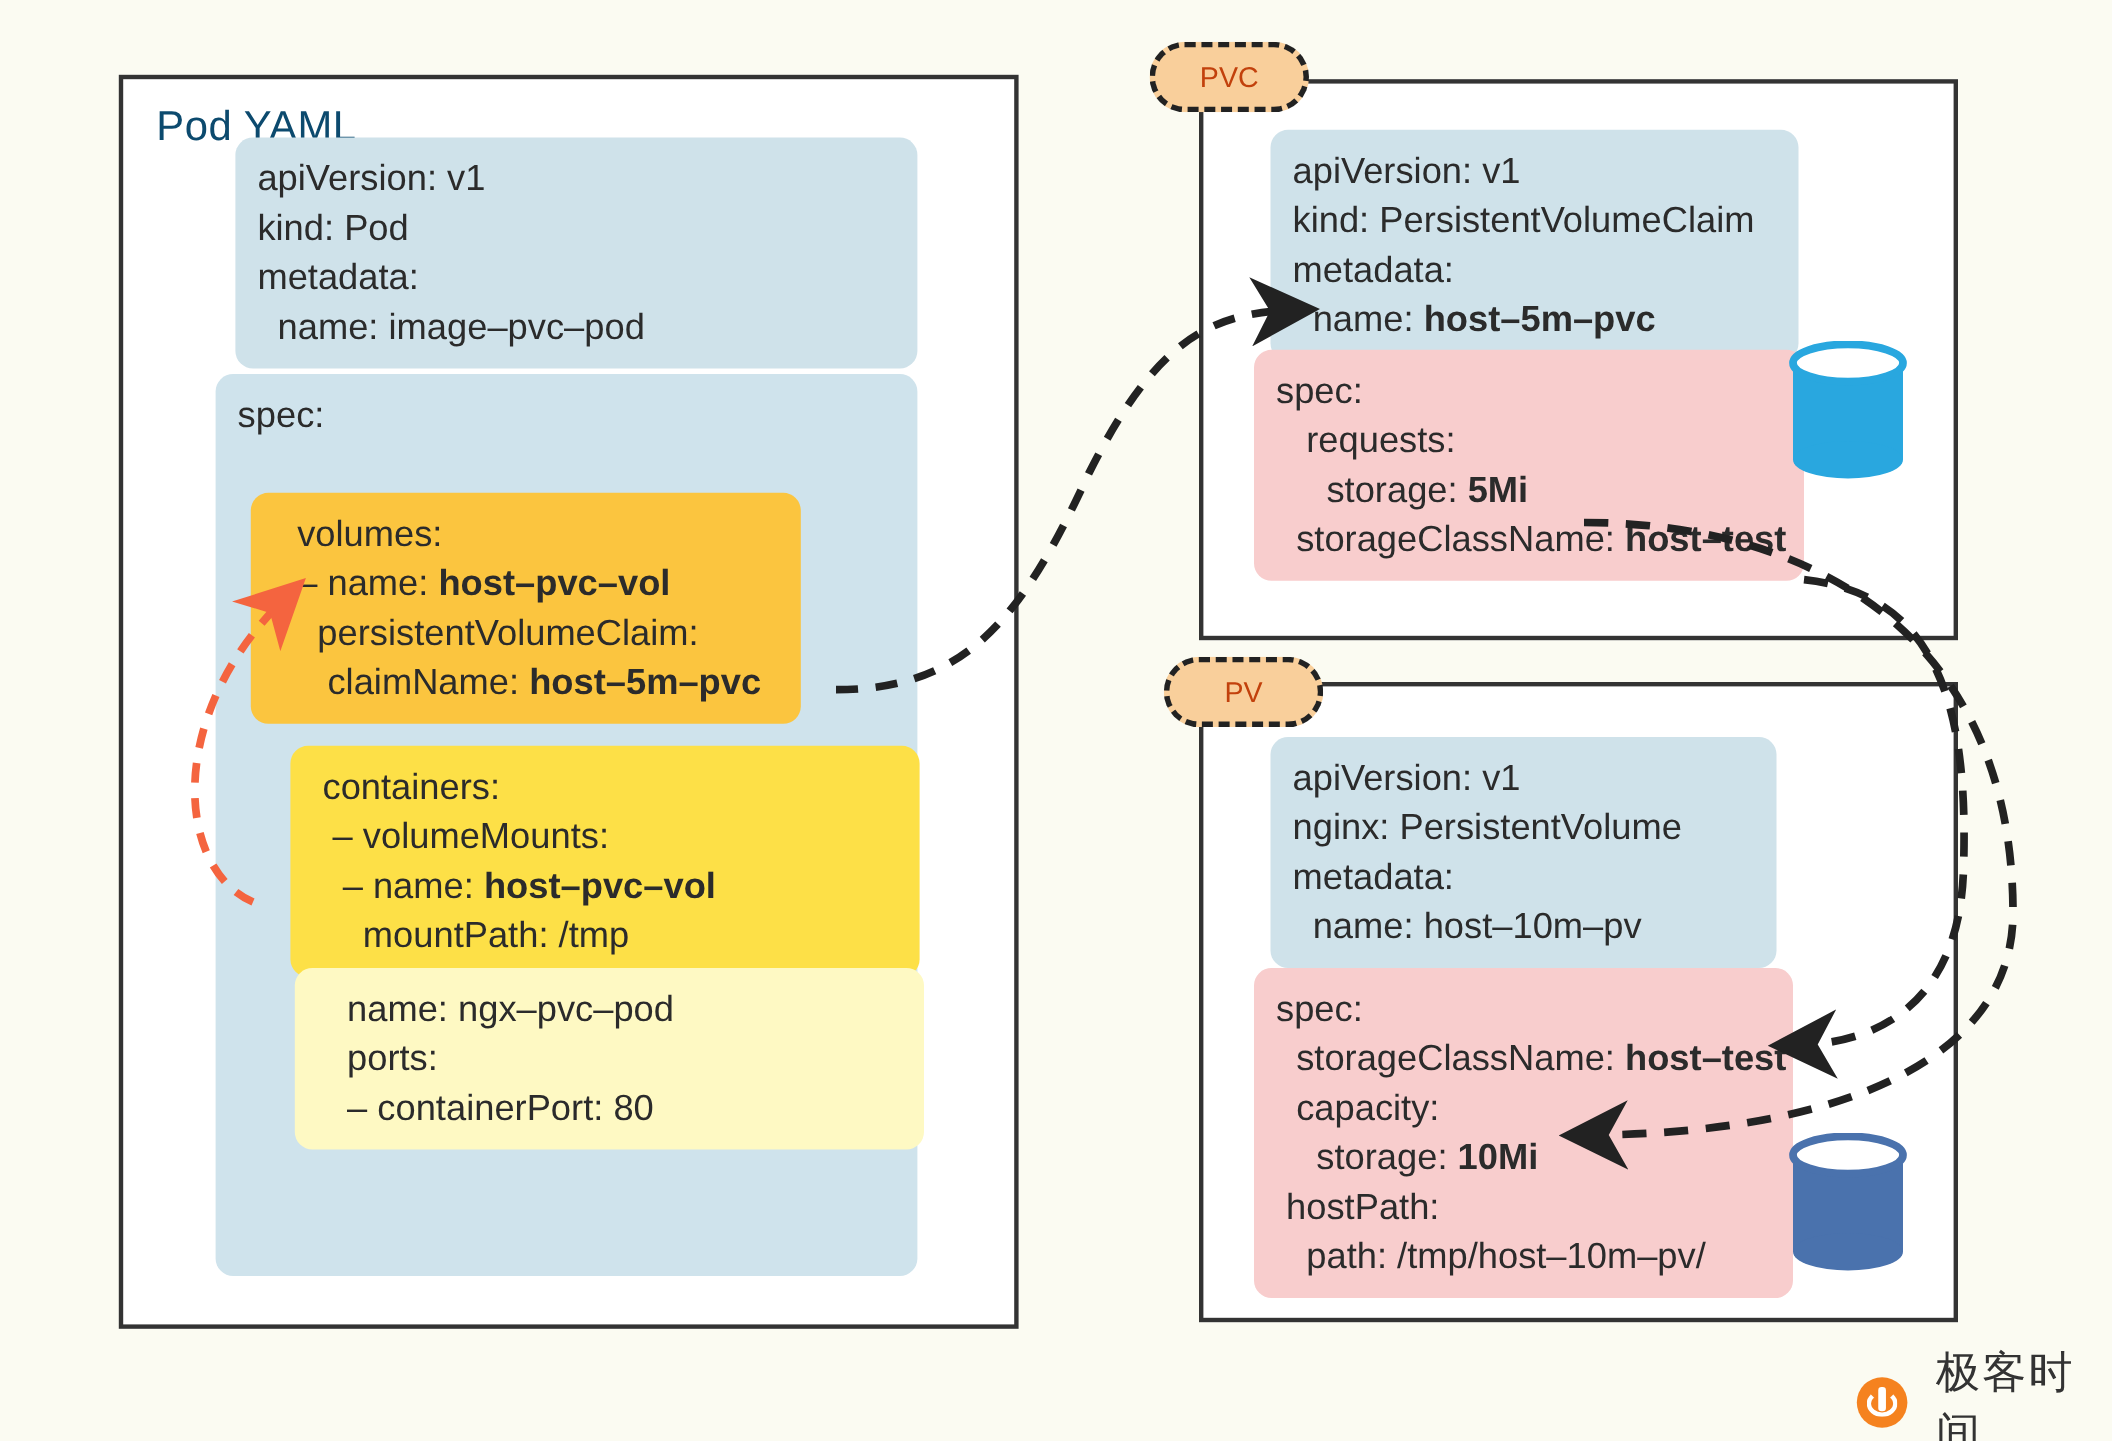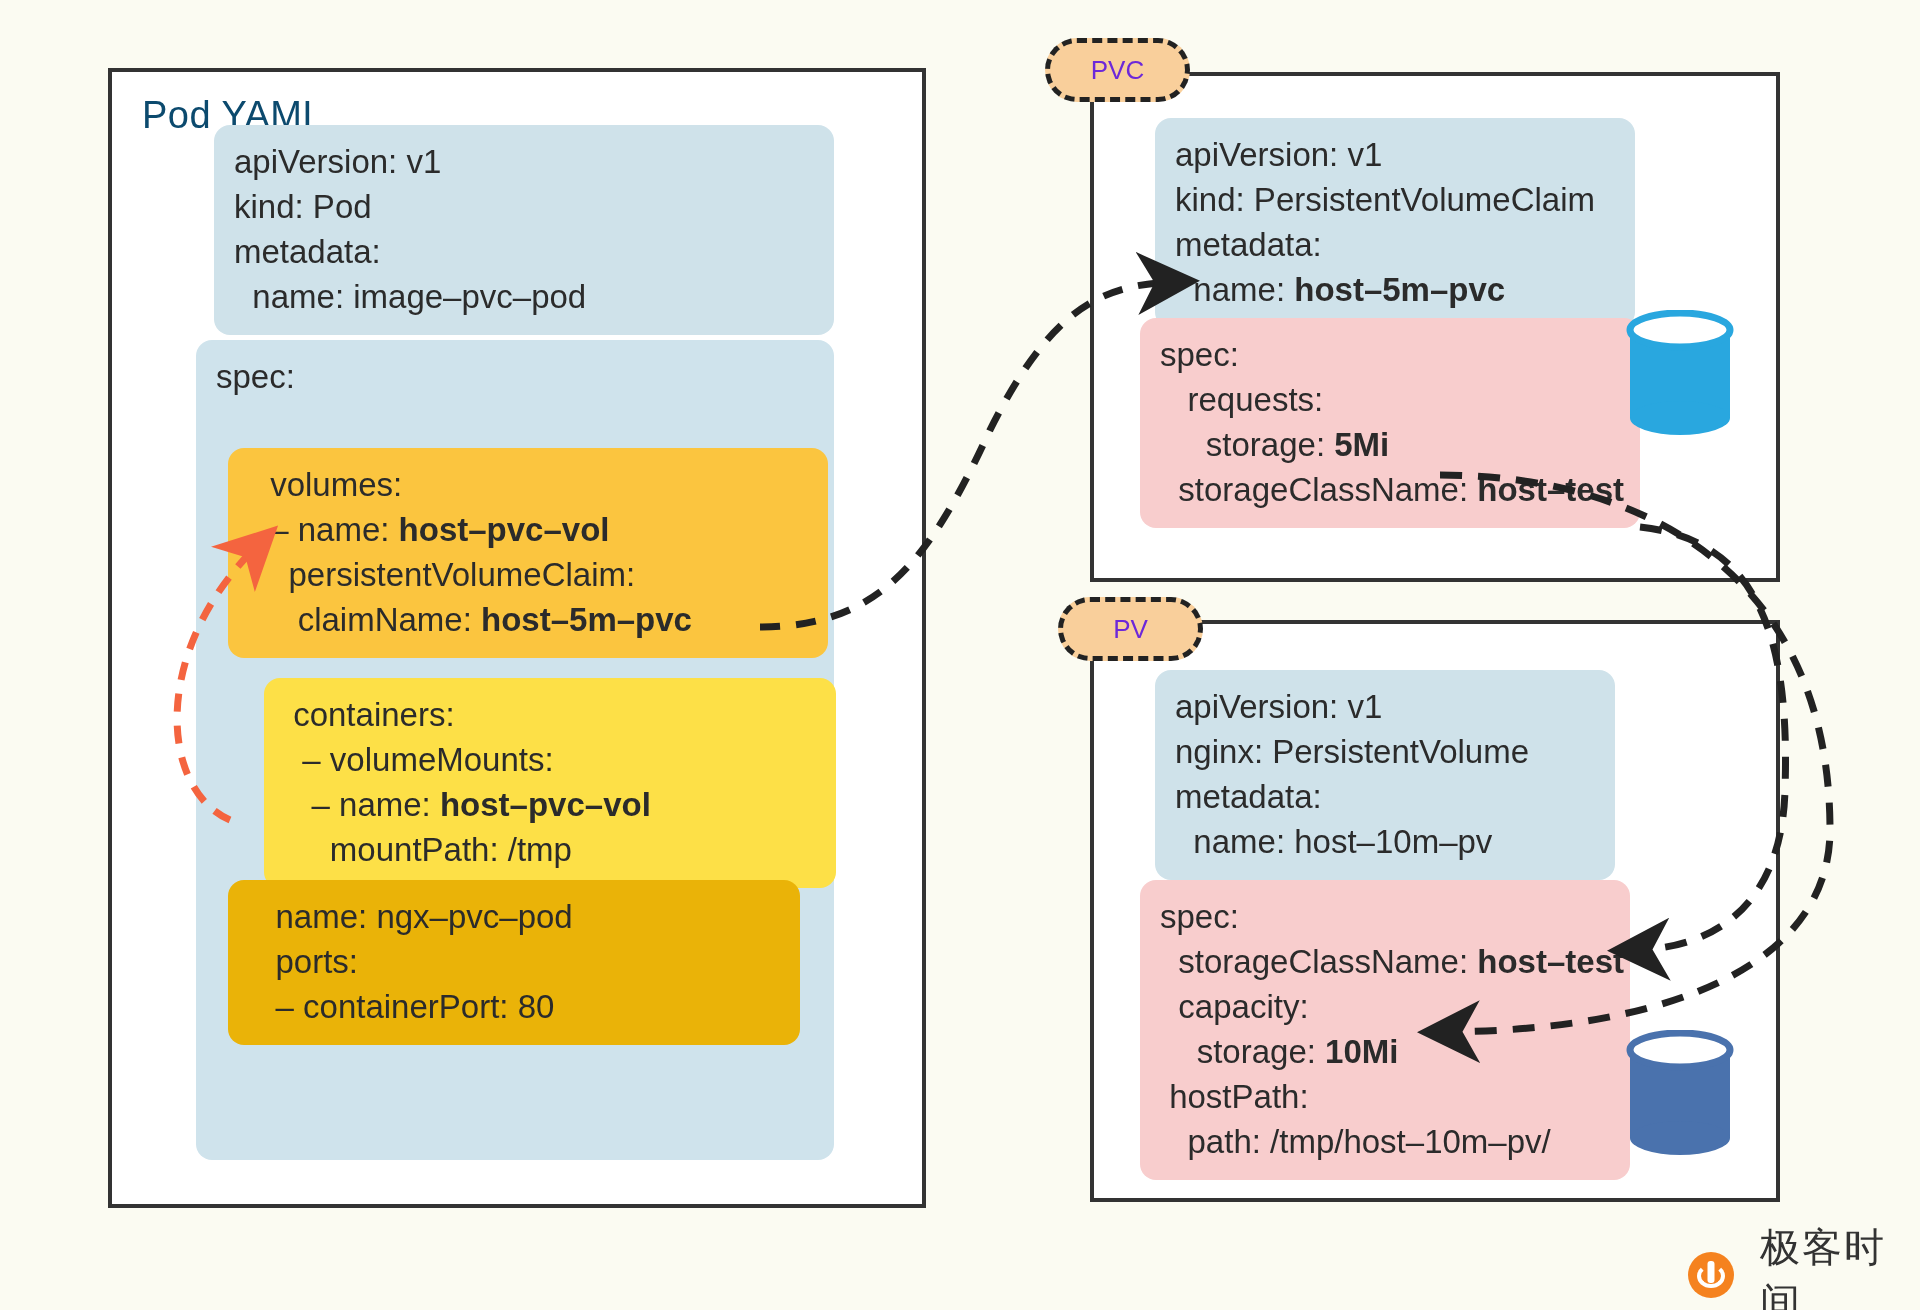--- a/index.html
+++ b/index.html
@@ -32,35 +32,35 @@
   .yblock{
     position:absolute;
     border-radius:16px;
     box-sizing:border-box;
     padding:14px 20px 16px 20px;
   }
   .blue  {background:#cfe2ea;}
   .blue2 {background:#cfe3ec;}
   .yellow{background:#fbc53f;}
   .teal  {background:#fde047;margin-left:36px;}
-  .green {background:#eab308;}
+  .green {background:#fef9c3;margin-left:40px;}
   .pink  {background:#f8cdcd;}
 
   .yline{
     font-size:33px;
     line-height:45px;
     white-space:pre;
     color:#2b2b2b;
   }
   .yline b{font-weight:bold;}
 
   
   #pod-meta   {left:214px;top:125px;width:620px;}
   #pod-spec   {left:196px;top:340px;width:638px;height:820px;}
-  #pod-volumes{left:228px;top:448px;width:600px;padding-left:33px;}
+  #pod-volumes{left:228px;top:448px;width:500px;padding-left:33px;}
   #pod-cont   {left:228px;top:678px;width:572px;}
   #pod-cont2  {left:228px;top:880px;width:572px;}
 
   
   #pvc-panel{left:1090px;top:72px;width:690px;height:510px;}
   #pv-panel {left:1090px;top:620px;width:690px;height:582px;}
 
   #pvc-meta{left:1155px;top:118px;width:480px;}
   #pvc-spec{left:1140px;top:318px;width:500px;}
   #pv-meta {left:1155px;top:670px;width:460px;}
@@ -68,21 +68,21 @@
 
   
   .badge{
     position:absolute;
     background:#f9cf9b;
     border:5px dashed #222;
     border-radius:40px;
     height:64px;
     width:145px;
     display:flex;align-items:center;justify-content:center;
-    font-size:26px;color:#6d28d9;
+    font-size:26px;color:#c2410c;
     box-sizing:border-box;
     z-index:6;
   }
   #badge-pvc{left:1045px;top:38px;}
   #badge-pv {left:1058px;top:597px;}
 
   
   .cyl{position:absolute;z-index:5;}
 
   

